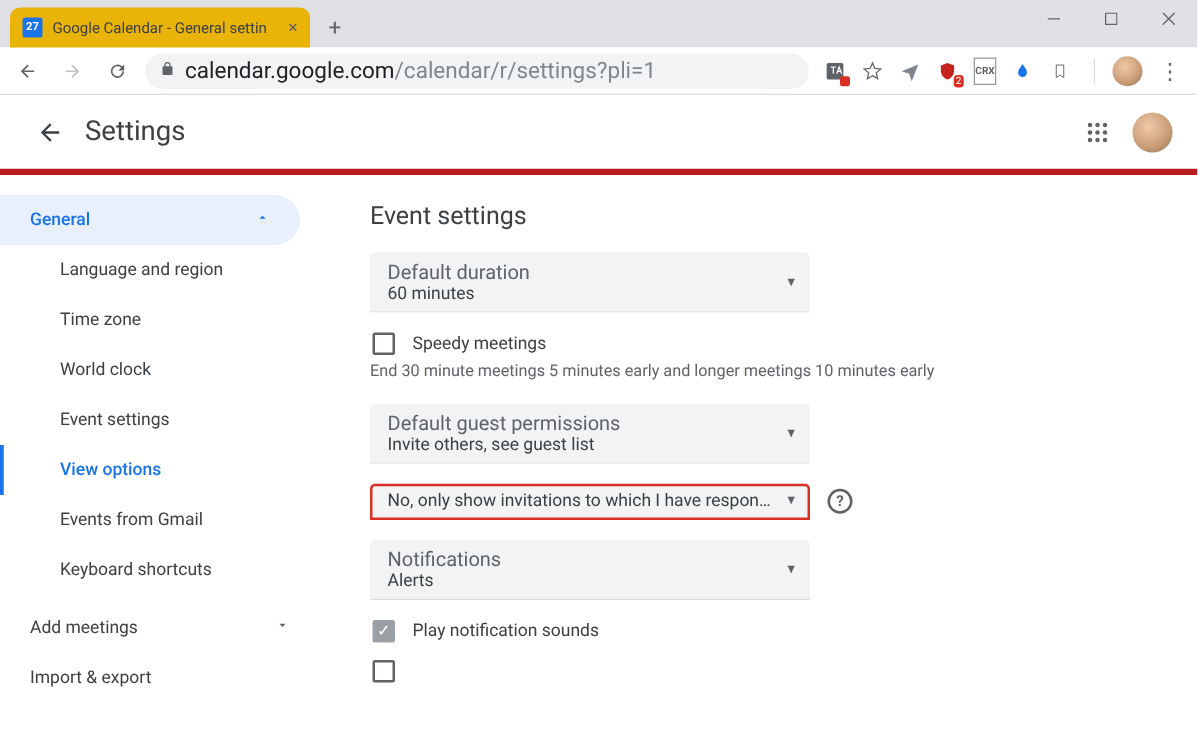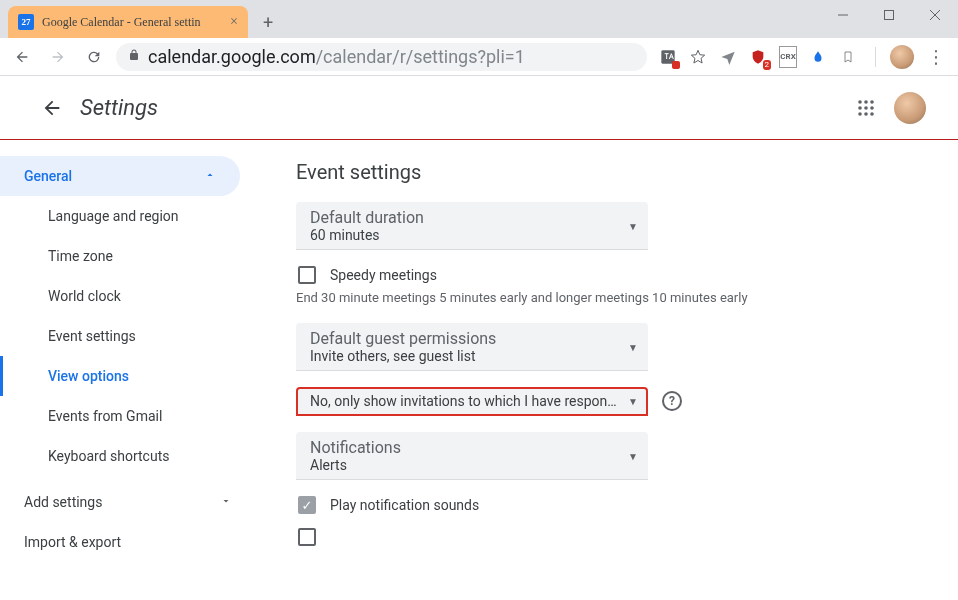--- a/index.html
+++ b/index.html
@@ -15,31 +15,30 @@
   }
   
   .window-chrome {
     background: #dfe1e5;
     height: 38px;
     display: flex;
     align-items: flex-end;
     padding-left: 8px;
   }
   .tab {
-    background: #fdba74;
+    background: #eab308;
     height: 32px;
     width: 240px;
     border-radius: 8px 8px 0 0;
     display: flex;
     align-items: center;
     padding: 0 10px;
     gap: 8px;
     font-size: 12px;
     color: #3c4043;
-    font-family: Liberation Serif, serif;
   }
   .tab-favicon {
     width: 16px; height: 16px;
     background: #1a73e8;
     color: #fff;
     font-size: 9px;
     font-weight: 700;
     display: flex;
     align-items: center;
     justify-content: center;
@@ -85,23 +84,22 @@
   .ext-item { width: 18px; height: 18px; display:flex; align-items:center; justify-content:center; font-size:14px; position: relative; }
   .ext-badge { position:absolute; bottom:-4px; right:-4px; background:#d93025; color:#fff; font-size:8px; border-radius:3px; padding:0 2px; line-height:10px;}
   .avatar-small { width: 24px; height: 24px; border-radius: 50%; background: radial-gradient(circle at 40% 35%, #f0c9a8 0%, #c99b76 60%, #8a6c52 100%); }
   .profile-dots { color: #5f6368; font-size: 18px; }
 
   
   .app-header {
     height: 64px;
     display: flex;
     align-items: center;
-    padding: 0 32px;
-    border-bottom: 1px solid #b91c1c;
-    font-style: italic;
+    padding: 0 20px;
+    border-bottom: 5px solid #b91c1c;
   }
   .back-arrow { width: 40px; height:40px; display:flex; align-items:center; justify-content:center; color:#3c4043; border-radius:50%; }
   .settings-title { font-size: 22px; color: #3c4043; margin-left: 8px; }
   .header-spacer { flex: 1; }
   .apps-grid { width:40px; height:40px; display:flex; align-items:center; justify-content:center; color:#5f6368; }
   .avatar-large { width: 32px; height: 32px; border-radius: 50%; background: radial-gradient(circle at 40% 35%, #f0c9a8 0%, #c99b76 60%, #8a6c52 100%); margin-left:8px;}
 
   
   .app-body {
     display: flex;
@@ -352,21 +350,21 @@
           <span>View options</span>
         </div>
         <div class="side-item">
           <span>Events from Gmail</span>
         </div>
         <div class="side-item">
           <span>Keyboard shortcuts</span>
         </div>
       </div>
     <div class="side-top" style="margin-top:6px;">
-      <span>Add settings</span>
+      <span>Add meetings</span>
       <span>
         <svg width="12" height="12" viewBox="0 0 24 24">
             <path d="M7 10l5 5 5-5z" fill="#5f6368"></path>
           </svg>
       </span>
     </div>
     <div class="side-top">
       <span>Import &amp; export</span>
     </div>
   </div>

